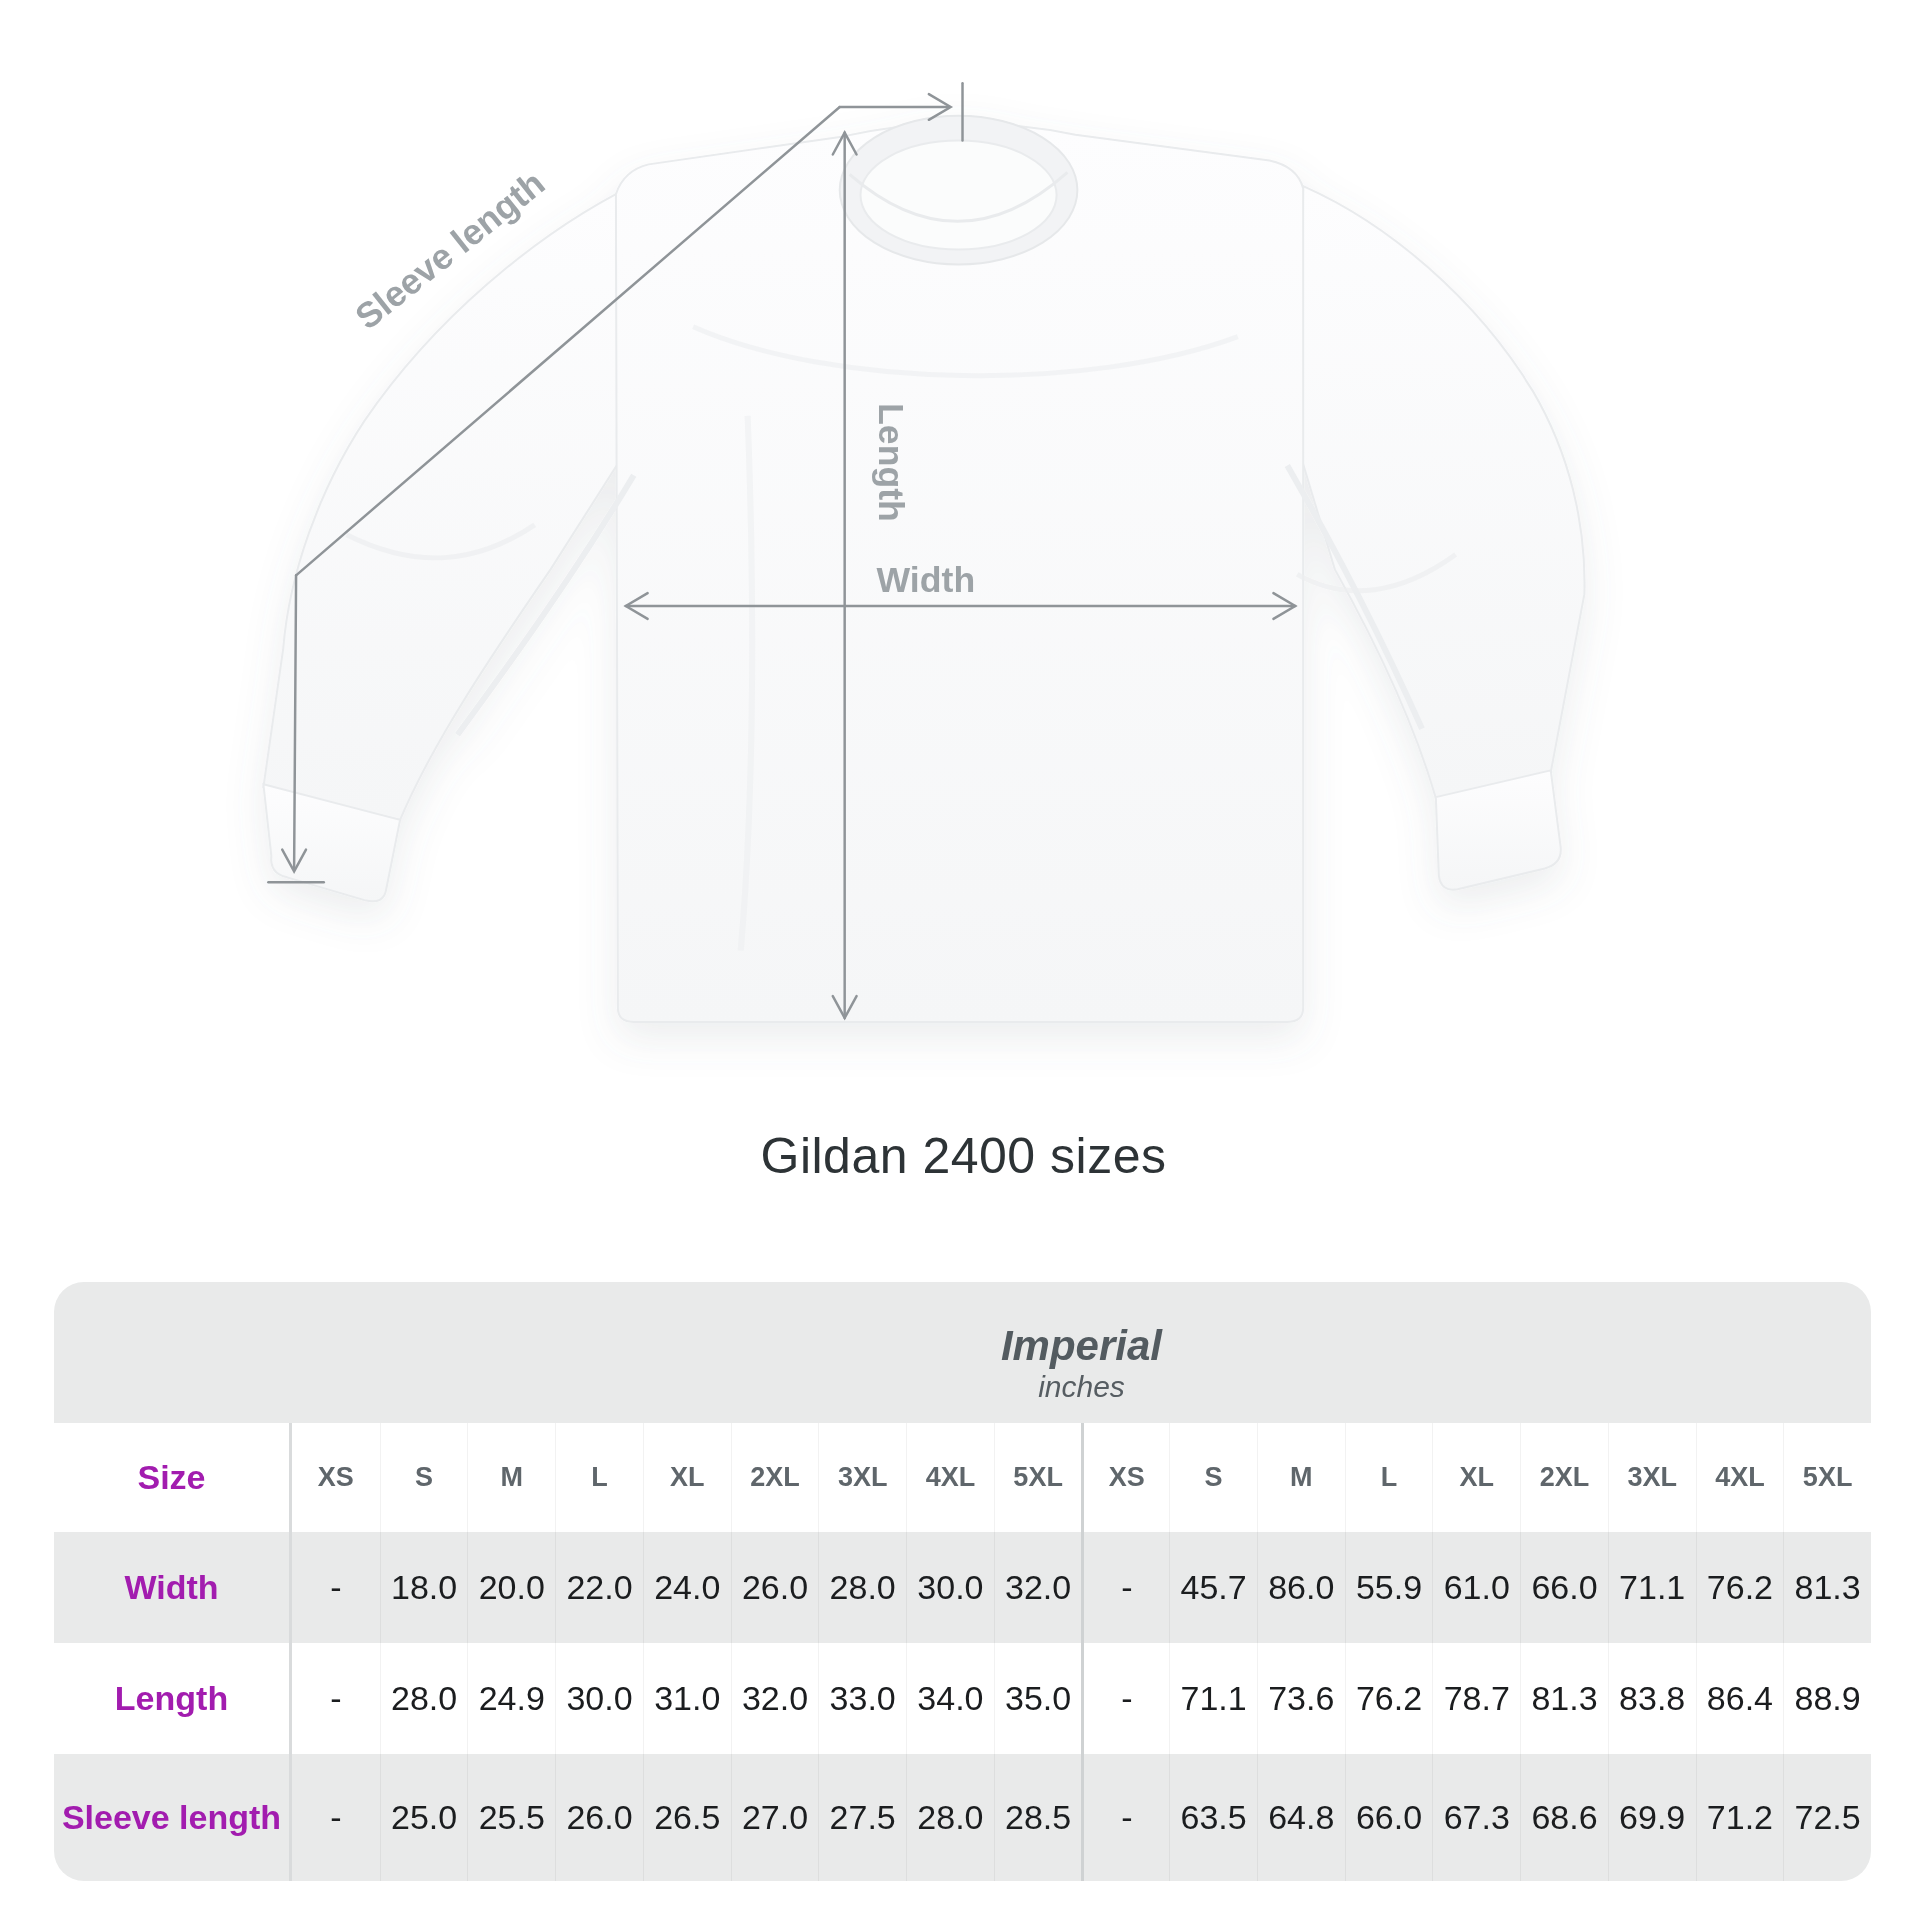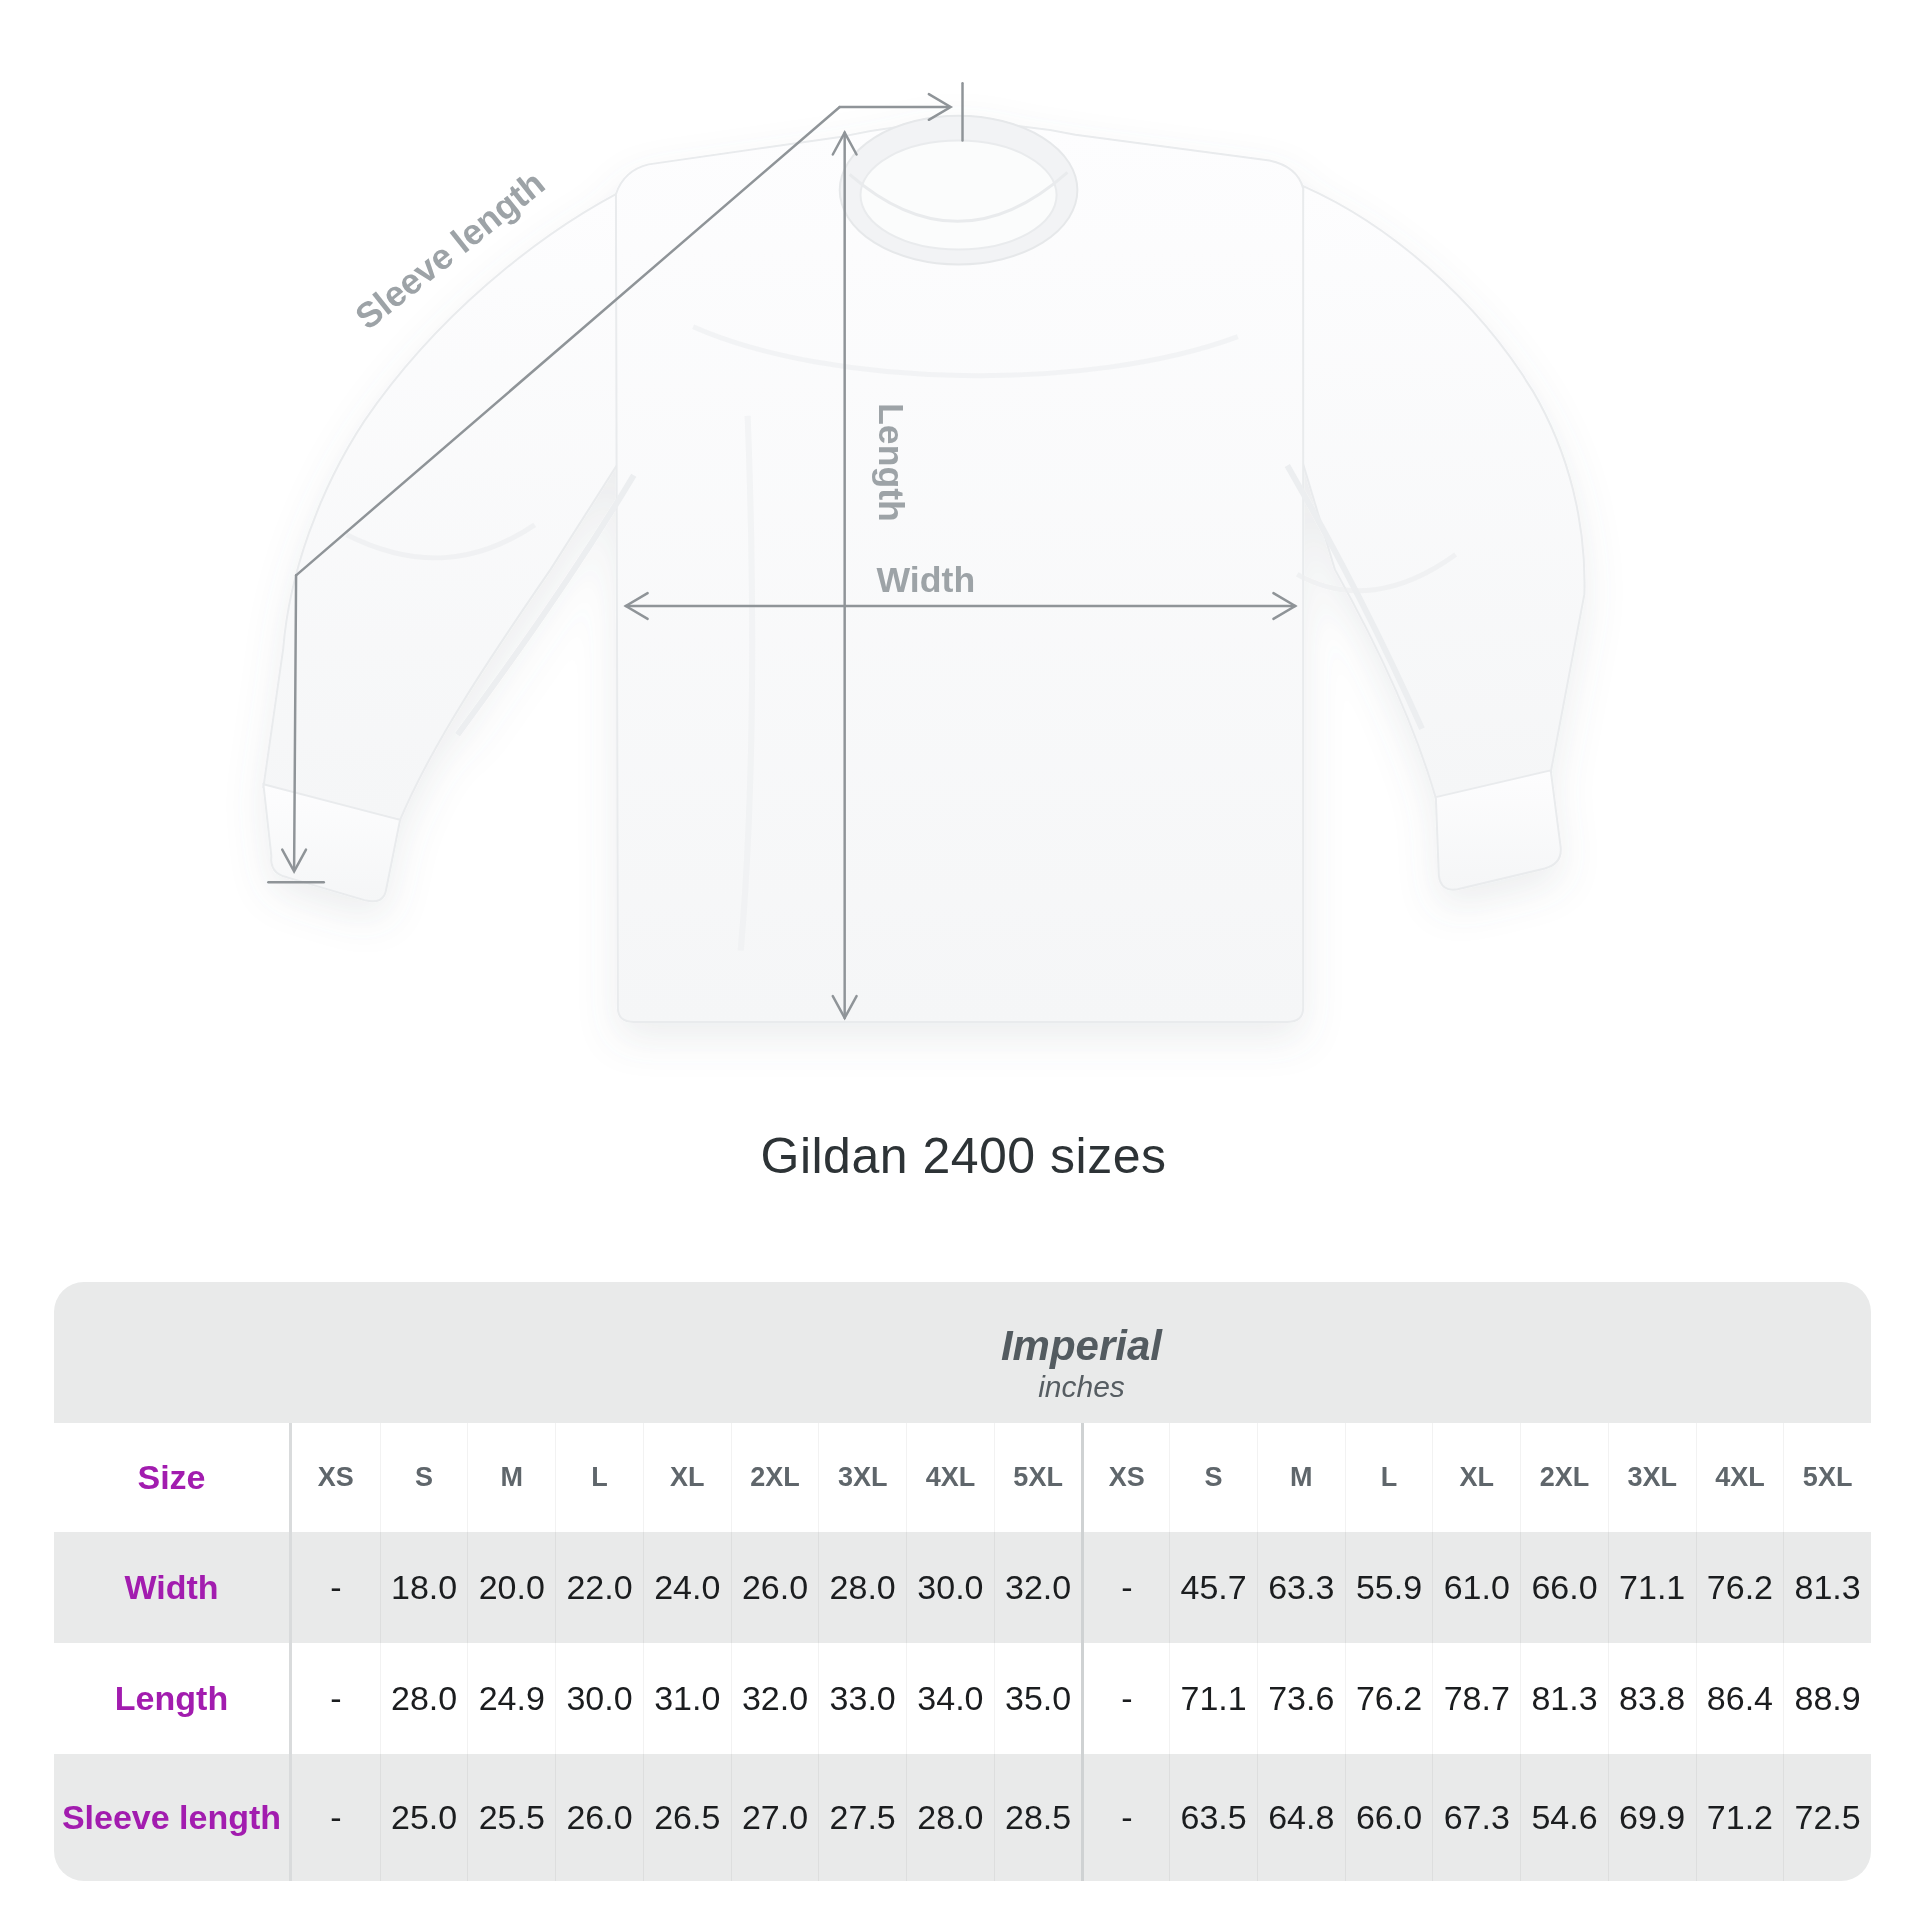--- a/index.html
+++ b/index.html
@@ -165,21 +165,21 @@
           <div class="cell cell-val">18.0</div>
           <div class="cell cell-val">20.0</div>
           <div class="cell cell-val">22.0</div>
           <div class="cell cell-val">24.0</div>
           <div class="cell cell-val">26.0</div>
           <div class="cell cell-val">28.0</div>
           <div class="cell cell-val">30.0</div>
           <div class="cell cell-val">32.0</div>
           <div class="cell cell-val metric-start">-</div>
           <div class="cell cell-val">45.7</div>
-          <div class="cell cell-val">63.3</div>
+          <div class="cell cell-val">86.0</div>
           <div class="cell cell-val">55.9</div>
           <div class="cell cell-val">61.0</div>
           <div class="cell cell-val">66.0</div>
           <div class="cell cell-val">71.1</div>
           <div class="cell cell-val">76.2</div>
           <div class="cell cell-val">81.3</div>
         </div>
     </div>
 
     <div class="trow white r1">
@@ -216,21 +216,21 @@
           <div class="cell cell-val">26.5</div>
           <div class="cell cell-val">27.0</div>
           <div class="cell cell-val">27.5</div>
           <div class="cell cell-val">28.0</div>
           <div class="cell cell-val">28.5</div>
           <div class="cell cell-val metric-start">-</div>
           <div class="cell cell-val">63.5</div>
           <div class="cell cell-val">64.8</div>
           <div class="cell cell-val">66.0</div>
           <div class="cell cell-val">67.3</div>
-          <div class="cell cell-val">54.6</div>
+          <div class="cell cell-val">68.6</div>
           <div class="cell cell-val">69.9</div>
           <div class="cell cell-val">71.2</div>
           <div class="cell cell-val">72.5</div>
         </div>
     </div>
 
   </div>
 </div>
 
 

